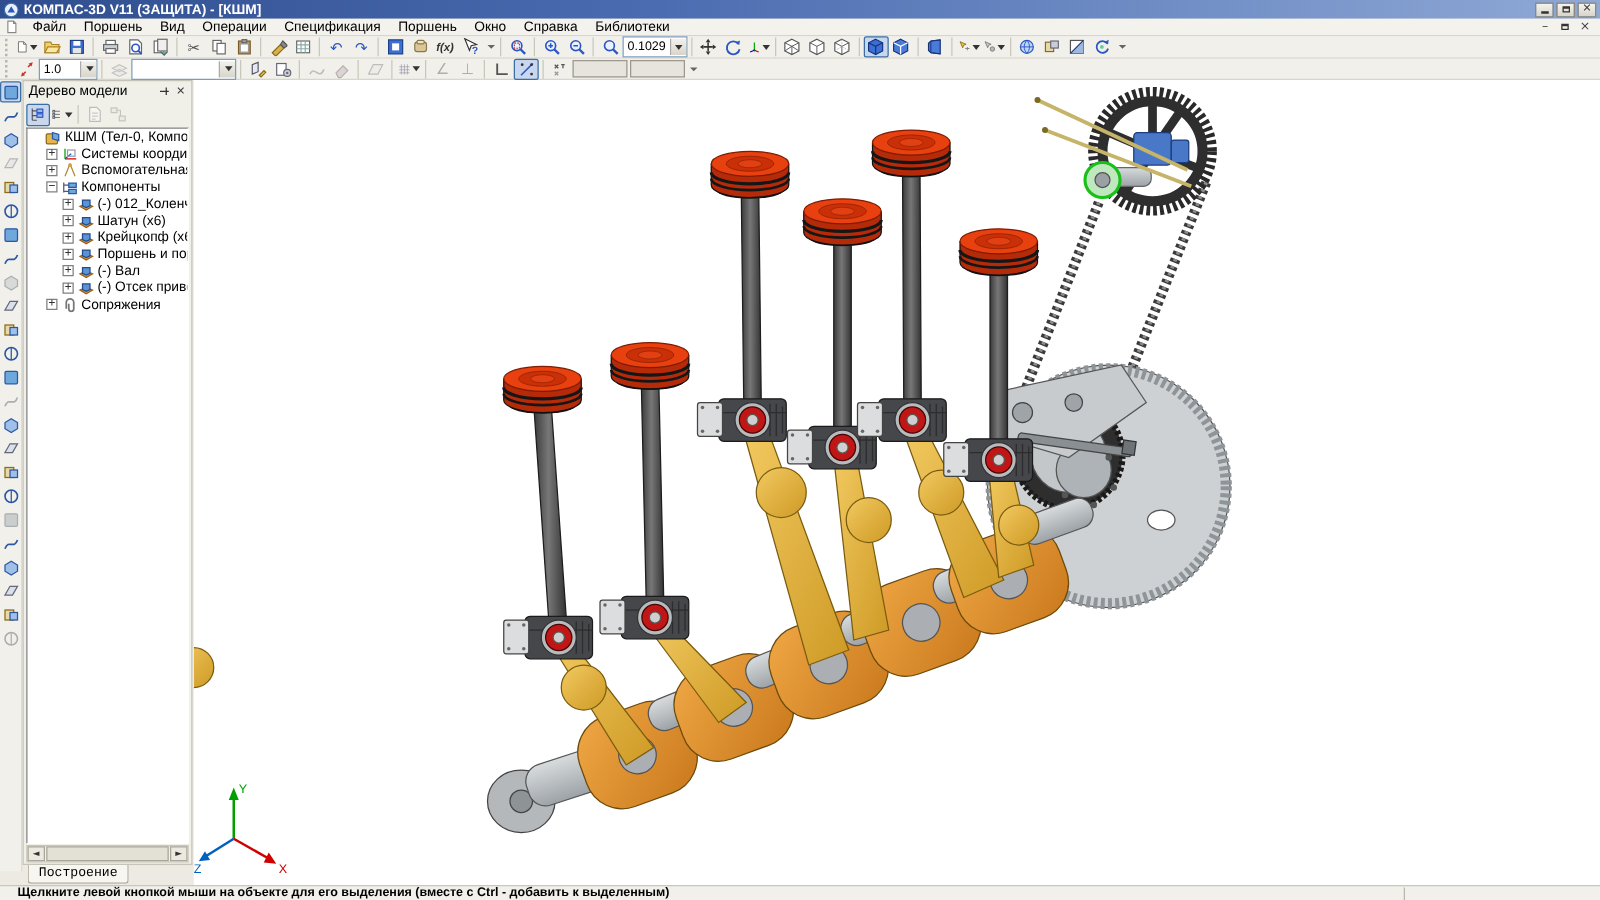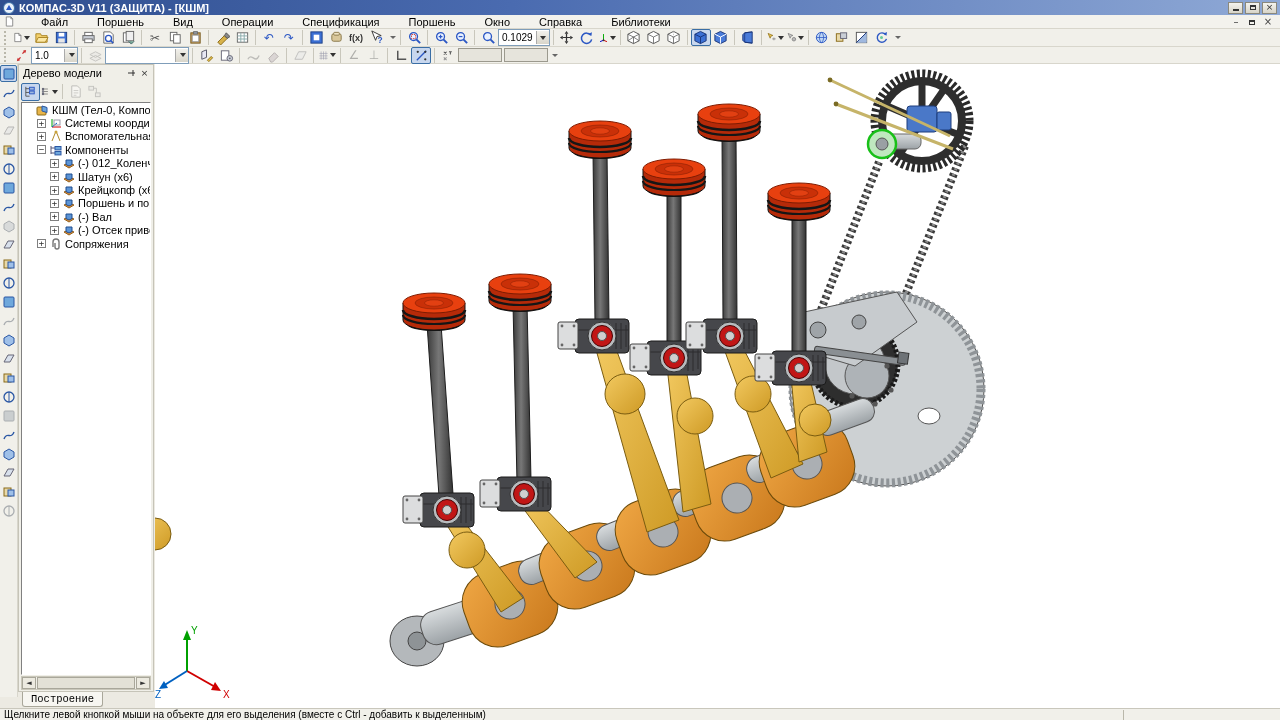--- a/index.html
+++ b/index.html
@@ -16,36 +16,36 @@
   .wbtn { width:15px; height:12px; background:linear-gradient(#F4F3EE,#D7D4C8); border:1px solid #8A887C;
     display:flex; align-items:center; justify-content:center; font-size:9px; line-height:9px; color:#333; }
   .wbtn i { font-style:normal; font-family:"DejaVu Sans",sans-serif; }
   .glyph-min { width:6px; height:2px; background:#333; margin-top:5px; }
   .glyph-rest { width:6px; height:5px; border:1px solid #333; border-top-width:2px; }
 
   
   .menubar { position:absolute; left:0; top:15px; width:1280px; height:14px; background:#F3F2ED;
     border-bottom:1px solid #D8D6CC; display:flex; align-items:center; padding-left:2px; }
   .doc-sysicon { width:11px; height:11px; margin:0 4px 0 2px; }
-  .menu-item { padding:0 7px; height:14px; line-height:14px; cursor:default;margin-left:15px; }
+  .menu-item { padding:0 7px; height:14px; line-height:14px; cursor:default; }
   .doc-controls { margin-left:auto; display:flex; gap:4px; margin-right:6px; align-items:center; }
   .dctl { color:#444; font-size:10px; font-family:"DejaVu Sans",sans-serif; width:12px; text-align:center; }
 
   
   .toolbar { position:absolute; left:0; width:1280px; background:#F1F0EA; display:flex; align-items:center;
     border-bottom:1px solid #D8D6CC; padding-left:3px; }
   .tb-row1 { top:29px; height:18px; }
   .tb-row2 { top:47px; height:17px; }
   .grip { width:4px; height:14px; border-left:2px dotted #B9B7AA; margin:0 3px 0 1px; }
   .tb { width:20px; height:17px; display:flex; align-items:center; justify-content:center;
     border:1px solid transparent; border-radius:2px; flex:none; }
   .tb svg { width:15px; height:15px; }
   .tb.pressed { border-color:#3A6EA5; background:#C8D7EE; }
   .tb.disabled { opacity:.42; filter:grayscale(.8); }
-  .tbtext { font-size:9px; font-weight:bold; color:#333; }
+  .tbtext { font-size:9px; font-style:italic; font-weight:bold; color:#333; }
   .glyphbtn { font-family:"DejaVu Sans",sans-serif; font-size:12px; color:#2B57C4; }
   .sep { width:1px; height:15px; background:#C9C7BC; margin:0 3px; flex:none; }
   .caret { width:0; height:0; border-left:3px solid transparent; border-right:3px solid transparent;
     border-top:4px solid #333; margin-left:1px; }
   .dropbtn { display:flex; align-items:center; }
   .combo { display:flex; align-items:center; height:17px; border:1px solid #7F9DB9; background:#fff; flex:none; }
   .combo .val { padding:0 3px; font-size:10px; min-width:32px; }
   .combo .cbtn { width:13px; height:13px; background:linear-gradient(#F2F1EC,#D8D5CA); border-left:1px solid #AAA;
     display:flex; align-items:center; justify-content:center; }
   .field { width:44px; height:14px; border:1px solid #9B998E; background:#E6E4DC; flex:none; }
@@ -83,21 +83,21 @@
   .tree-tab-row { position:absolute; left:18px; top:692px; width:136px; height:16px; background:#ECEAE2; display:flex; }
   .tree-tab { background:#F7F6F1; border:1px solid #A9A79A; border-top:none; border-radius:0 0 3px 3px;
     padding:1px 8px 0 8px; font-size:10.5px; margin-left:4px; height:15px;font-family:Liberation Mono, monospace; }
 
   
   .viewport { position:absolute; left:155px; top:64px; width:1125px; height:644px; background:#fff; overflow:hidden; }
 
   
   .statusbar { position:absolute; left:0; top:708px; width:1280px; height:12px; background:#F1F0EA;
     border-top:1px solid #C9C7BC; display:flex; align-items:center; font-size:10px; }
-  .status-msg { padding-left:4px; flex:1; white-space:nowrap; overflow:hidden; }
+  .status-msg { padding-left:14px; flex:1; white-space:nowrap; overflow:hidden;font-weight:bold; }
   .status-cell { width:155px; height:10px; border-left:1px solid #B9B7AA; margin-right:2px; }
 </style>
 </head>
 <body>
 
 <div class="app">
 
   <div class="titlebar">
     <svg class="app-icon" viewBox="0 0 12 12">
       <circle cx="6" cy="6" r="5.5" fill="#E8F0FA" stroke="#3A6EA5"></circle>

